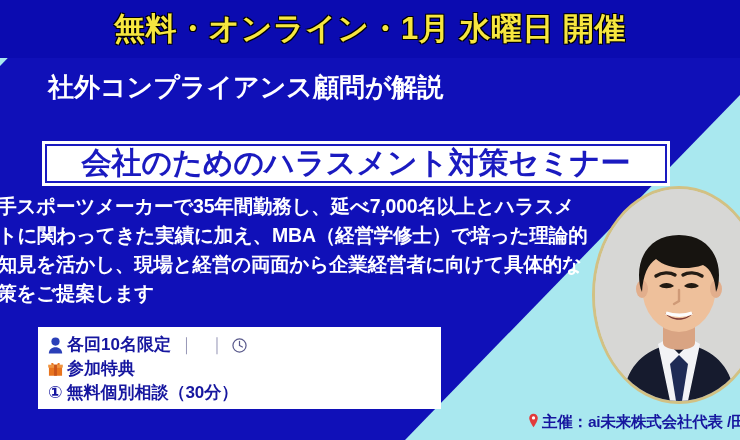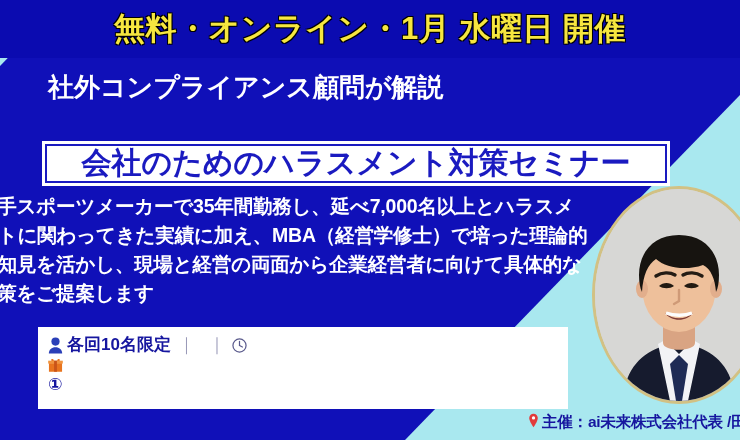--- a/index.html
+++ b/index.html
@@ -63,21 +63,21 @@
   
   .body-text{
     position:absolute;left:-22px;top:192px;width:620px;
     color:#ffffff;font-size:19.5px;font-weight:bold;
     line-height:29px;letter-spacing:-0.2px;
   }
   .body-text div{white-space:nowrap;}
   
   .info-card{
     position:absolute;left:38px;top:327px;
-    width:530px;height:82px;background:#ffffff;
+    width:403px;height:82px;background:#ffffff;
     box-sizing:border-box;padding:6px 0 0 10px;
   }
   .info-row{
     display:flex;align-items:center;
     color:#16169f;font-size:17px;font-weight:bold;
     line-height:24px;white-space:nowrap;
   }
   .info-row .sep{color:#9a9ab8;margin:0 7px;font-weight:normal;}
   .ic{display:inline-block;margin-right:4px;flex:none;}
   .ic svg{display:block;}
@@ -148,24 +148,26 @@
     <div class="info-row">
       <span class="ic">
         <svg width="15" height="16" viewBox="0 0 16 16">
           <rect x="1" y="6" width="14" height="9.2" fill="#e8741e"></rect>
           <rect x="0.2" y="3.4" width="15.6" height="3.1" fill="#f0943f"></rect>
           <rect x="6.5" y="3.4" width="3" height="11.8" fill="#c9541a"></rect>
           <path d="M6.8 3.4C5.6 1.0 3.2 1.2 3.4 2.8c.2 1.3 2.0 .7 3.4 .6z" fill="#e8741e"></path>
           <path d="M9.2 3.4c1.2-2.4 3.6-2.2 3.4-.6-.2 1.3-2.0 .7-3.4 .6z" fill="#e8741e"></path>
         </svg>
       </span>
+      <span>参加特典</span>
     </div>
 
     <div class="info-row">
       <span class="ic" style="color:#16169f;font-size:17px;">①</span>
+      <span>無料個別相談（30分）</span>
     </div>
 
   </div>
 
   <div class="portrait">
     <svg width="168" height="212" viewBox="0 0 168 212">
       <rect width="168" height="212" fill="#d7d7d5"></rect>
 
       <path d="M28 212c2-34 20-48 40-55l16-6 16 6c20 7 38 21 40 55z" fill="#161b2e"></path>
 

